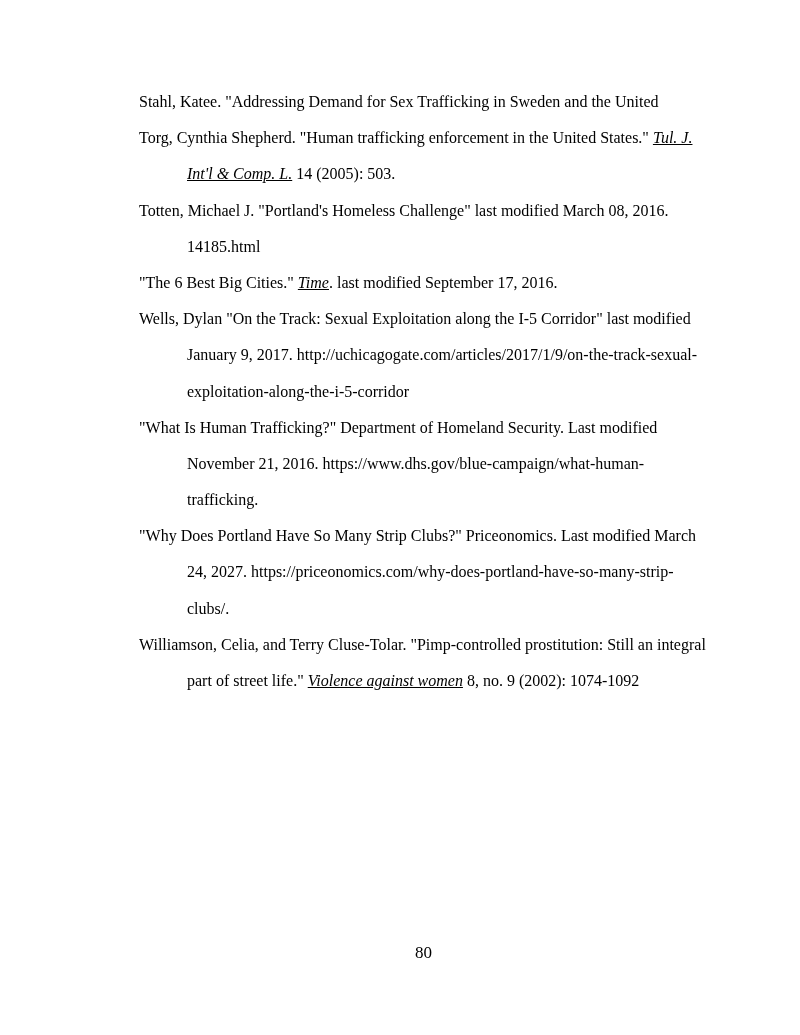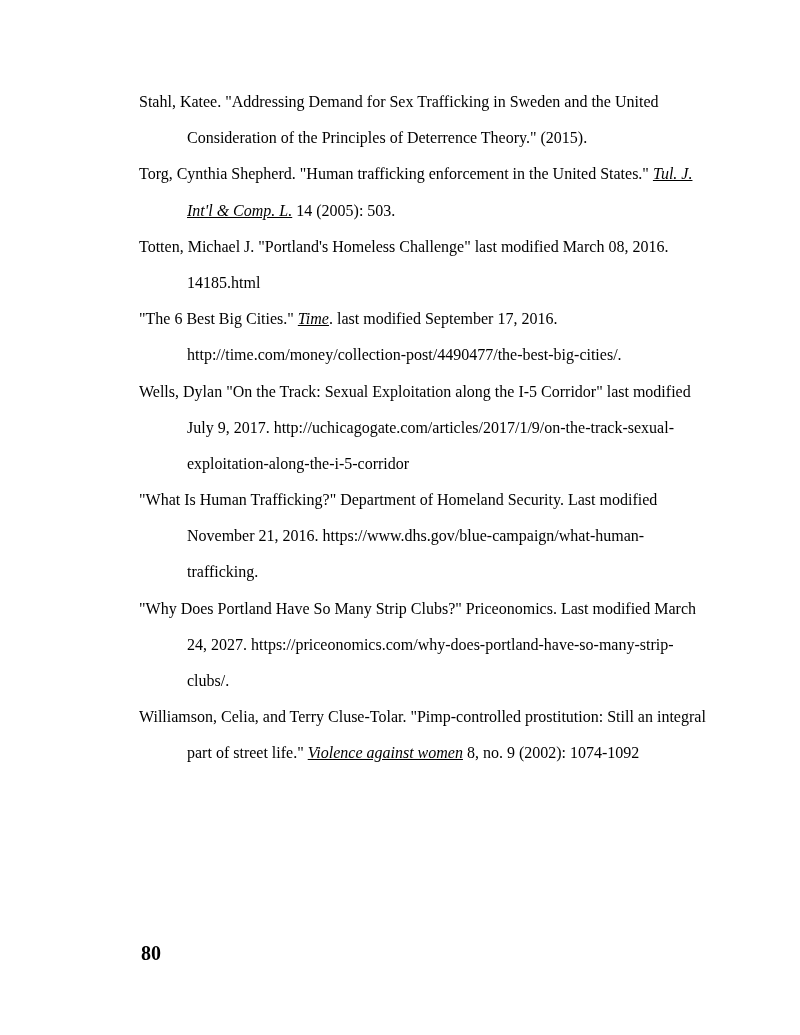--- a/index.html
+++ b/index.html
@@ -34,49 +34,47 @@
   }
   .line em {
     font-style: italic;
     text-decoration: underline;
   }
   .page-number {
     position: absolute;
     top: 944px;
     left: 141px;
     right: 94px;
-    font-size: 20px;
+    text-align: center;
+    font-size: 17px;
     line-height: 18px;
-    font-weight: bold;
   }
 </style>
 </head>
 <body>
 
 <div class="page">
   <div class="content">
       <div class="entry">
         <div class="line"><span>Stahl, Katee. "Addressing Demand for Sex Trafficking in Sweden and the United</span></div>
-        <div class="line indent"><span>Consideration of the Principles of Deterrence Theory." (2015).</span></div>
       </div>
       <div class="entry">
         <div class="line"><span>Torg, Cynthia Shepherd. "Human trafficking enforcement in the United States." </span><em>Tul. J.</em></div>
         <div class="line indent"><em>Int'l &amp; Comp. L.</em><span> 14 (2005): 503.</span></div>
       </div>
       <div class="entry">
         <div class="line"><span>Totten, Michael J. "Portland's Homeless Challenge" last modified March 08, 2016.</span></div>
         <div class="line indent"><span>14185.html</span></div>
       </div>
       <div class="entry">
         <div class="line"><span>"The 6 Best Big Cities." </span><em>Time</em><span>. last modified September 17, 2016.</span></div>
-        <div class="line indent"><span>http://time.com/money/collection-post/4490477/the-best-big-cities/.</span></div>
       </div>
       <div class="entry">
         <div class="line"><span>Wells, Dylan "On the Track: Sexual Exploitation along the I-5 Corridor" last modified</span></div>
-        <div class="line indent"><span>July 9, 2017. http://uchicagogate.com/articles/2017/1/9/on-the-track-sexual-</span></div>
+        <div class="line indent"><span>January 9, 2017. http://uchicagogate.com/articles/2017/1/9/on-the-track-sexual-</span></div>
         <div class="line indent"><span>exploitation-along-the-i-5-corridor</span></div>
       </div>
       <div class="entry">
         <div class="line"><span>"What Is Human Trafficking?" Department of Homeland Security. Last modified</span></div>
         <div class="line indent"><span>November 21, 2016. https://www.dhs.gov/blue-campaign/what-human-</span></div>
         <div class="line indent"><span>trafficking.</span></div>
       </div>
       <div class="entry">
         <div class="line"><span>"Why Does Portland Have So Many Strip Clubs?" Priceonomics. Last modified March</span></div>
         <div class="line indent"><span>24, 2027. https://priceonomics.com/why-does-portland-have-so-many-strip-</span></div>

